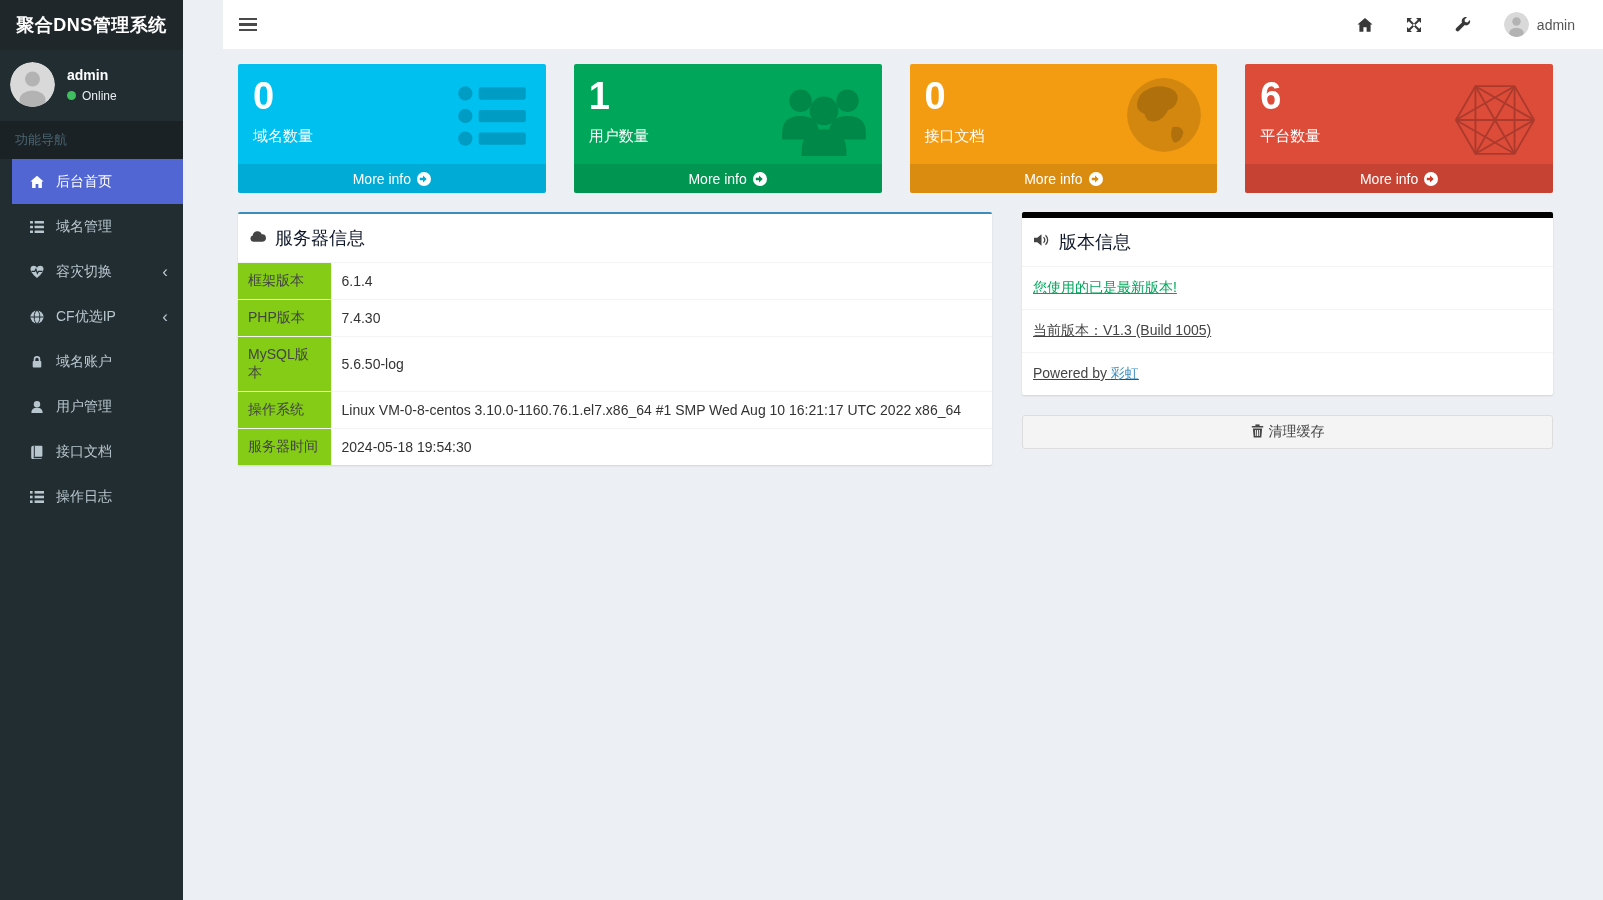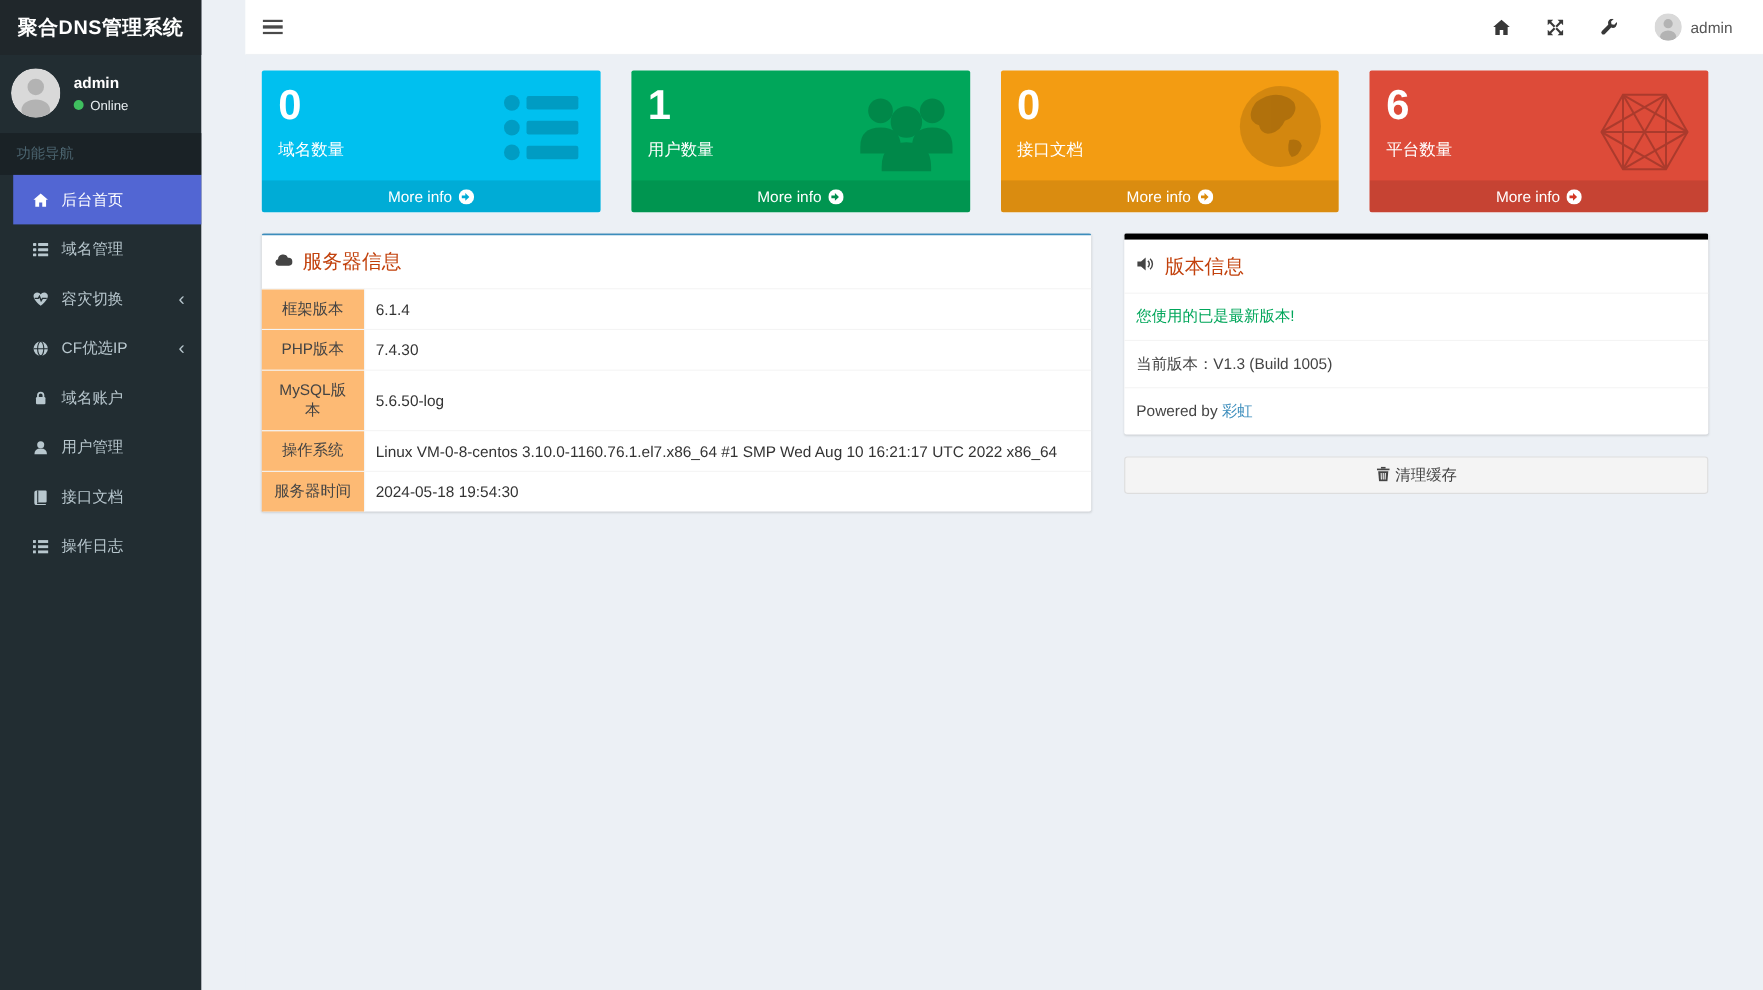--- a/index.html
+++ b/index.html
@@ -53,27 +53,27 @@
   .bg-aqua  { background:#00c0ef; } .bg-aqua  .arr{ fill:#00acd6; }
   .bg-green { background:#00a65a; } .bg-green .arr{ fill:#008d4c; }
   .bg-yellow{ background:#f39c12; } .bg-yellow .arr{ fill:#db8b0b; }
   .bg-red   { background:#dd4b39; } .bg-red   .arr{ fill:#d33724; }
 
   .panel-row { display:grid; grid-template-columns:754px 531px; gap:30px; margin-top:19px; }
   .box { background:#fff; box-shadow:0 1px 2px rgba(0,0,0,0.12); border-radius:2px; }
   .box-primary { border-top:2px solid #3c8dbc; }
   .box-default { border-top:6px solid #000000; }
   .box-header { padding:12px 11px; display:flex; align-items:center; gap:9px; }
-  .box-title { font-size:18px; color:#c2410c; }
+  .box-title { font-size:18px; color:#0f172a; }
 
   table.srv { width:100%; border-collapse:collapse; font-size:14px; color:#333; }
   table.srv td { padding:9px 10px; border-top:1px solid #f4f4f4; }
-  table.srv td.lbl { width:93px; background:#fdba74; border-right:1px solid #f4f4f4; color:#444;text-align:center; }
-
-  .ver-item { padding:12px 11px; border-top:1px solid #f4f4f4; font-size:14px; color:#444; }
+  table.srv td.lbl { width:93px; background:#84cc16; border-right:1px solid #f4f4f4; color:#444; }
+
+  .ver-item { padding:12px 11px; border-top:1px solid #f4f4f4; font-size:14px; color:#444;text-decoration:underline; }
   .text-green { color:#00a65a; }
   .link { color:#3c8dbc; text-decoration:none; cursor:pointer; }
 
   .cache-btn { margin-top:20px; width:100%; height:34px; background:#f4f4f4; border:1px solid #ddd;
     border-radius:3px; color:#444; font-size:14px; cursor:pointer; display:flex; align-items:center;
     justify-content:center; gap:5px; font-family:inherit; }
 </style>
 </head>
 <body>
 

